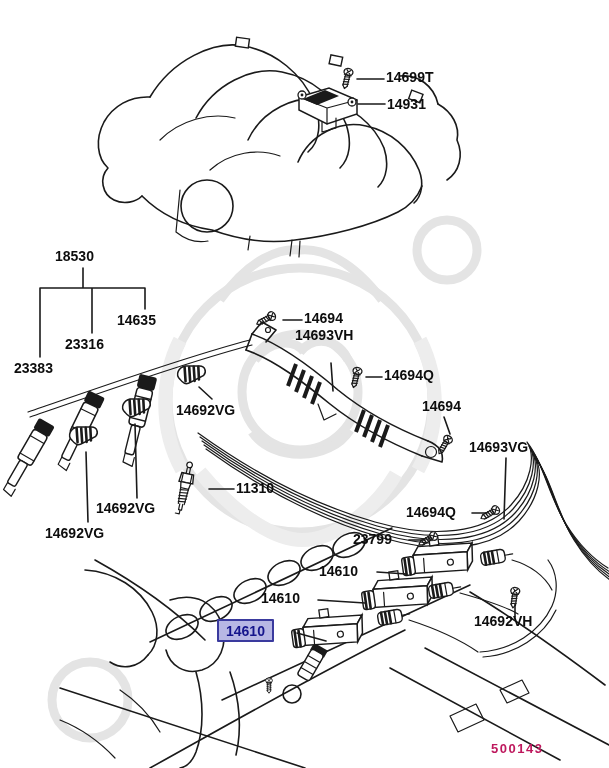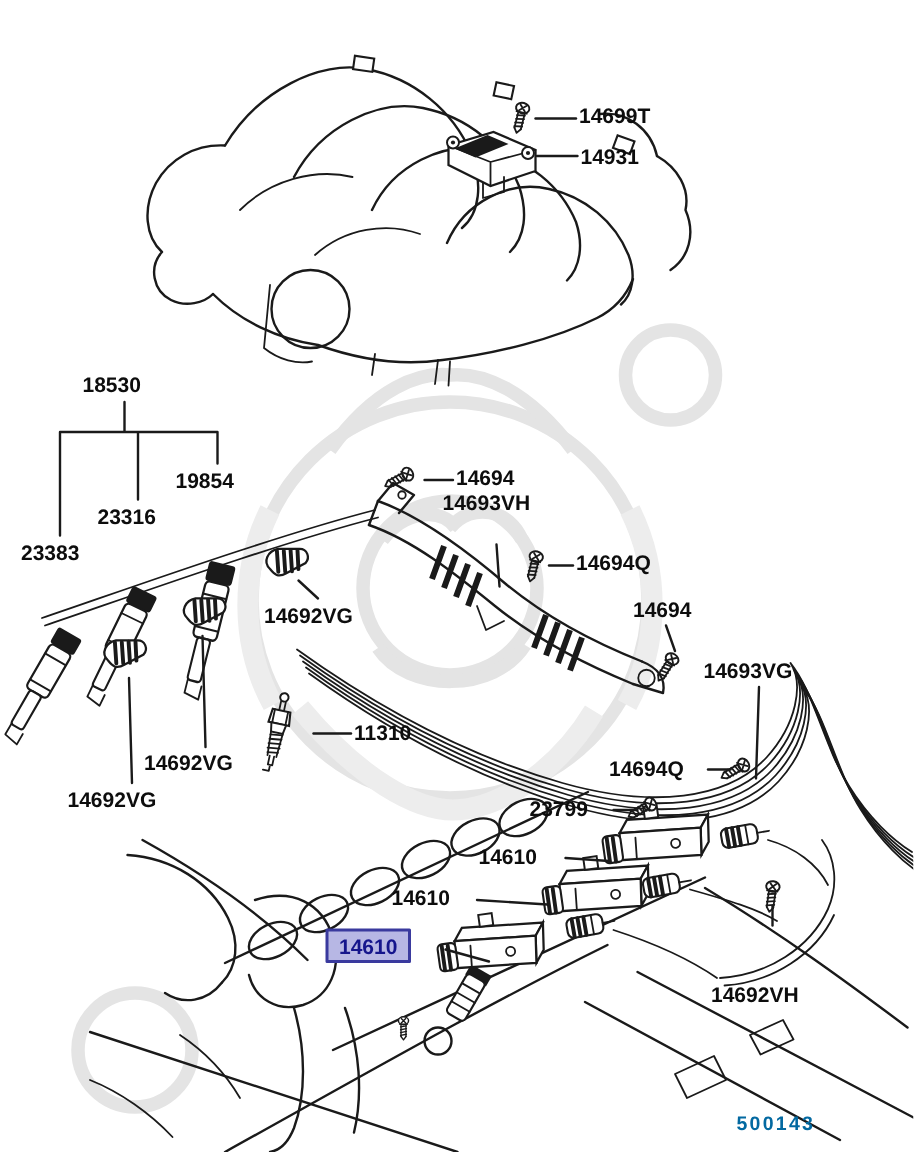--- a/index.html
+++ b/index.html
@@ -9,21 +9,21 @@
   .ln{stroke:#1a1a1a;stroke-width:1.6;fill:none;stroke-linecap:round;stroke-linejoin:round;}
   .thin{stroke-width:1.2;}
   .wh{fill:#fff;}
   .blk{fill:#1a1a1a;stroke:none;}
   .rib{stroke:#1a1a1a;stroke-width:2.6;fill:none;stroke-linecap:round;}
   .wm{stroke:#e4e4e4;stroke-width:9;fill:none;}
   .wm2{stroke:#ededed;stroke-width:14;fill:none;}
   .plabel{position:absolute;font-weight:700;font-size:14px;line-height:1;
           letter-spacing:0;color:#0d0d0d;white-space:nowrap;cursor:pointer;}
   .plabel.selected{padding:3px 7px 2px 7px;border:2px solid #3a3a9e;border-radius:1px;}
-  .drawing-number{position:absolute;font-weight:700;font-size:13px;letter-spacing:1.5px;color:#0369a1;}
+  .drawing-number{position:absolute;font-weight:700;font-size:13px;letter-spacing:1.5px;color:#be185d;}
 </style>
 </head>
 <body>
 
 <div id="stage">
 
 <svg id="art" width="609" height="768" viewBox="0 0 609 768">
 
   <defs>
     <g id="bolt">
@@ -272,33 +272,33 @@
     <path d="M377,572 L406,574"></path>
     <path d="M318,600 L365,603"></path>
     <path d="M297,633 L326,641"></path>
     <path d="M515,604 L515,617"></path>
   </g>
 </svg>
 
   <span class="plabel" style="left:386px;top:70px">14699T</span>
   <span class="plabel" style="left:387px;top:97px">14931</span>
   <span class="plabel" style="left:55px;top:249px">18530</span>
-  <span class="plabel" style="left:117px;top:313px">19854</span>
+  <span class="plabel" style="left:117px;top:313px">14635</span>
   <span class="plabel" style="left:65px;top:337px">23316</span>
   <span class="plabel" style="left:14px;top:361px">23383</span>
   <span class="plabel" style="left:304px;top:311px">14694</span>
   <span class="plabel" style="left:295px;top:328px">14693VH</span>
   <span class="plabel" style="left:384px;top:368px">14694Q</span>
   <span class="plabel" style="left:176px;top:403px">14692VG</span>
   <span class="plabel" style="left:422px;top:399px">14694</span>
   <span class="plabel" style="left:469px;top:440px">14693VG</span>
   <span class="plabel" style="left:236px;top:481px">11310</span>
   <span class="plabel" style="left:96px;top:501px">14692VG</span>
   <span class="plabel" style="left:406px;top:505px">14694Q</span>
   <span class="plabel" style="left:45px;top:526px">14692VG</span>
   <span class="plabel" style="left:353px;top:532px">23799</span>
   <span class="plabel" style="left:319px;top:564px">14610</span>
   <span class="plabel" style="left:261px;top:591px">14610</span>
   <span class="plabel selected" style="left: 217px; top: 619px; background: rgb(183, 183, 228); border-color: rgb(58, 58, 158); color: rgb(21, 21, 140);">14610</span>
-  <span class="plabel" style="left:474px;top:656px">14692VH</span>
+  <span class="plabel" style="left:474px;top:614px">14692VH</span>
 
   <span class="drawing-number" style="left:491px;top:741px">500143</span>
 </div>
 
 </body></html>

